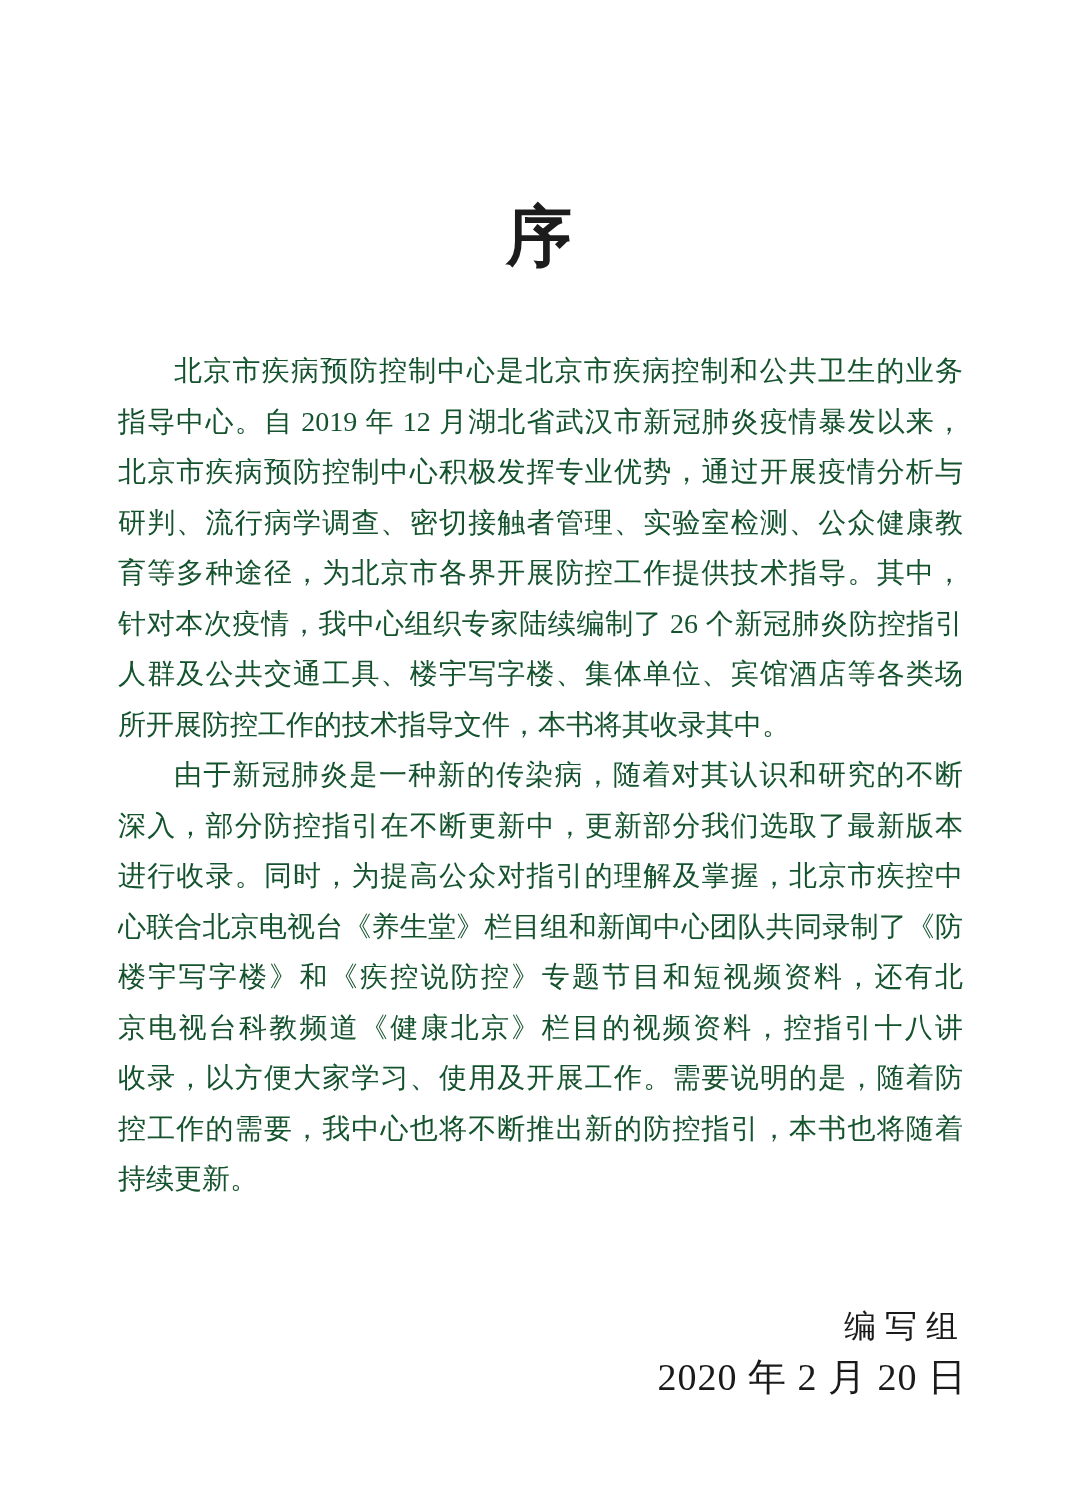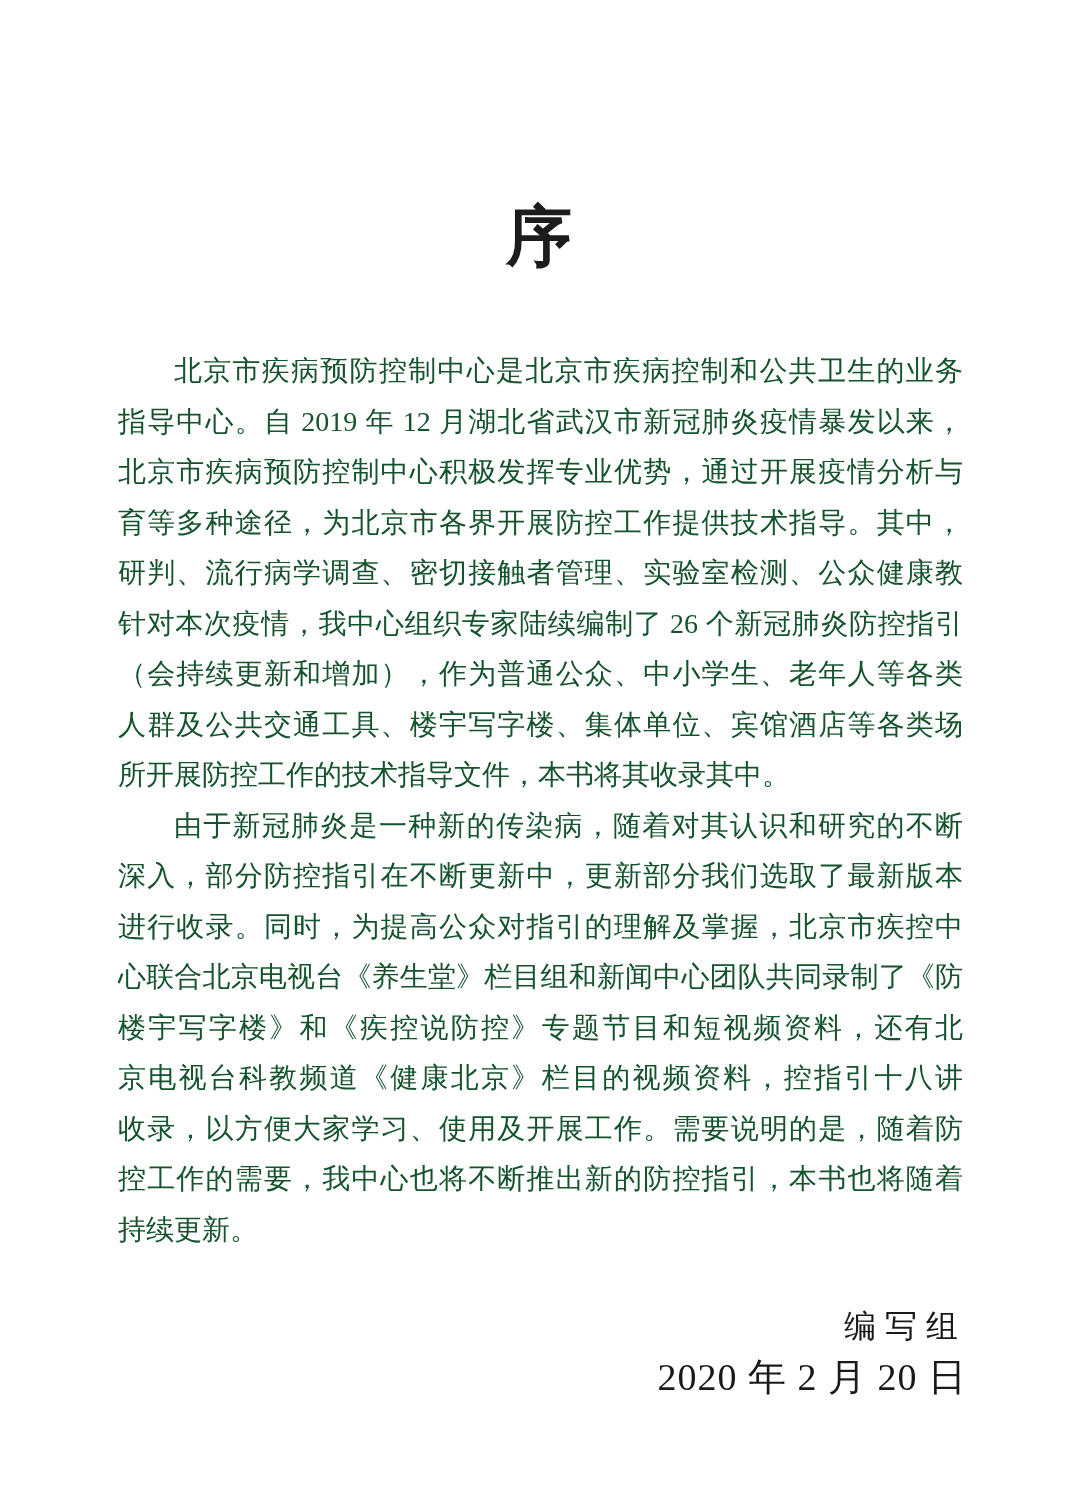--- a/index.html
+++ b/index.html
@@ -75,24 +75,23 @@
 </style>
 </head>
 <body>
 
 <div class="page">
   <h1 class="doc-title">序</h1>
   <div class="body-text" id="body-text">
       <div class="line para-first">北京市疾病预防控制中心是北京市疾病控制和公共卫生的业务</div>
       <div class="line">指导中心。自 2019 年 12 月湖北省武汉市新冠肺炎疫情暴发以来，</div>
       <div class="line">北京市疾病预防控制中心积极发挥专业优势，通过开展疫情分析与</div>
+      <div class="line">研判、流行病学调查、密切接触者管理、实验室检测、公众健康教</div>
       <div class="line">育等多种途径，为北京市各界开展防控工作提供技术指导。其中，</div>
-      <div class="line">研判、流行病学调查、密切接触者管理、实验室检测、公众健康教</div>
       <div class="line">针对本次疫情，我中心组织专家陆续编制了 26 个新冠肺炎防控指引</div>
-      <div class="line">（会持续更新和增加），作为普通公众、中小学生、老年人等各类</div>
       <div class="line">人群及公共交通工具、楼宇写字楼、集体单位、宾馆酒店等各类场</div>
       <div class="line para-last">所开展防控工作的技术指导文件，本书将其收录其中。</div>
       <div class="line para-first">由于新冠肺炎是一种新的传染病，随着对其认识和研究的不断</div>
       <div class="line">深入，部分防控指引在不断更新中，更新部分我们选取了最新版本</div>
       <div class="line">进行收录。同时，为提高公众对指引的理解及掌握，北京市疾控中</div>
       <div class="line">心联合北京电视台《养生堂》栏目组和新闻中心团队共同录制了《防</div>
       <div class="line">楼宇写字楼》和《疾控说防控》专题节目和短视频资料，还有北</div>
       <div class="line">京电视台科教频道《健康北京》栏目的视频资料，控指引十八讲</div>
       <div class="line">收录，以方便大家学习、使用及开展工作。需要说明的是，随着防</div>
       <div class="line">控工作的需要，我中心也将不断推出新的防控指引，本书也将随着</div>

